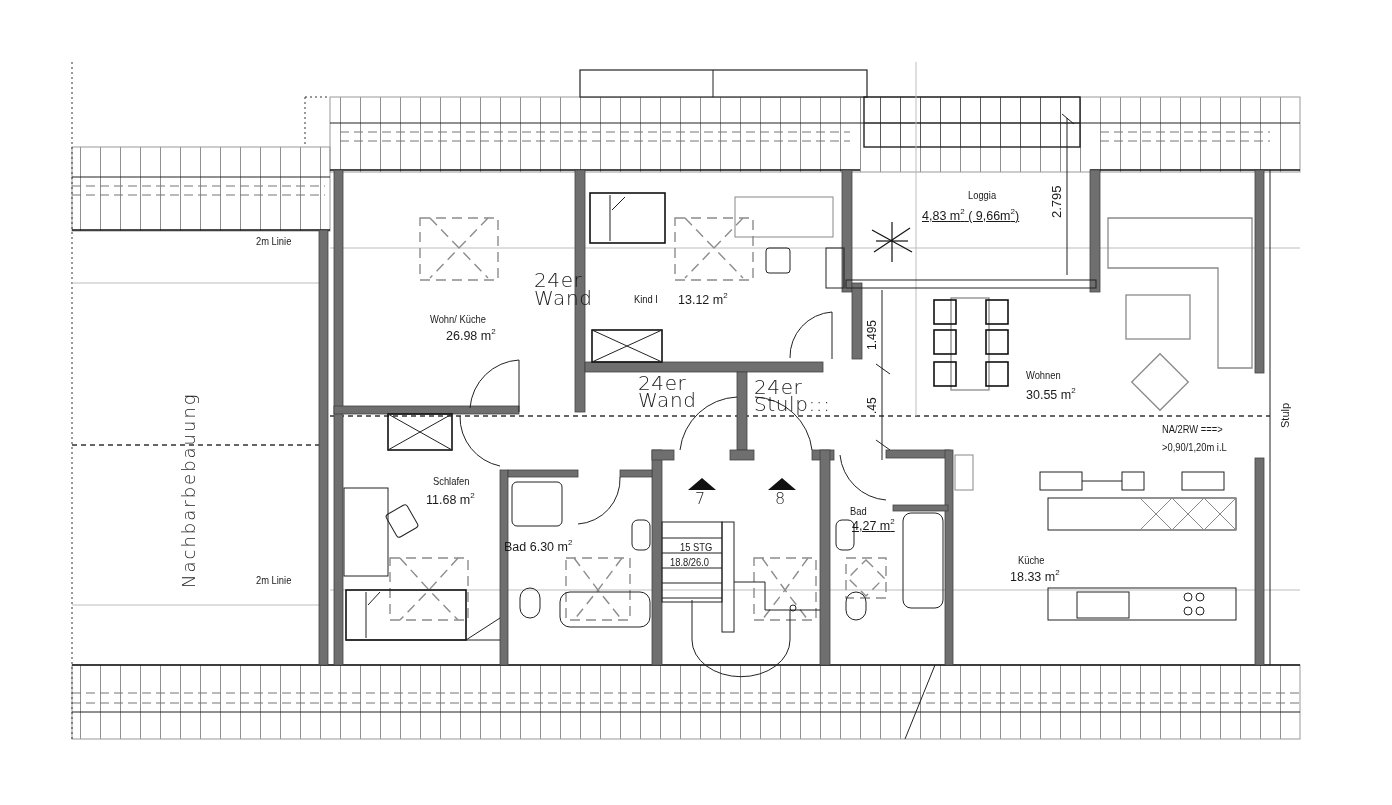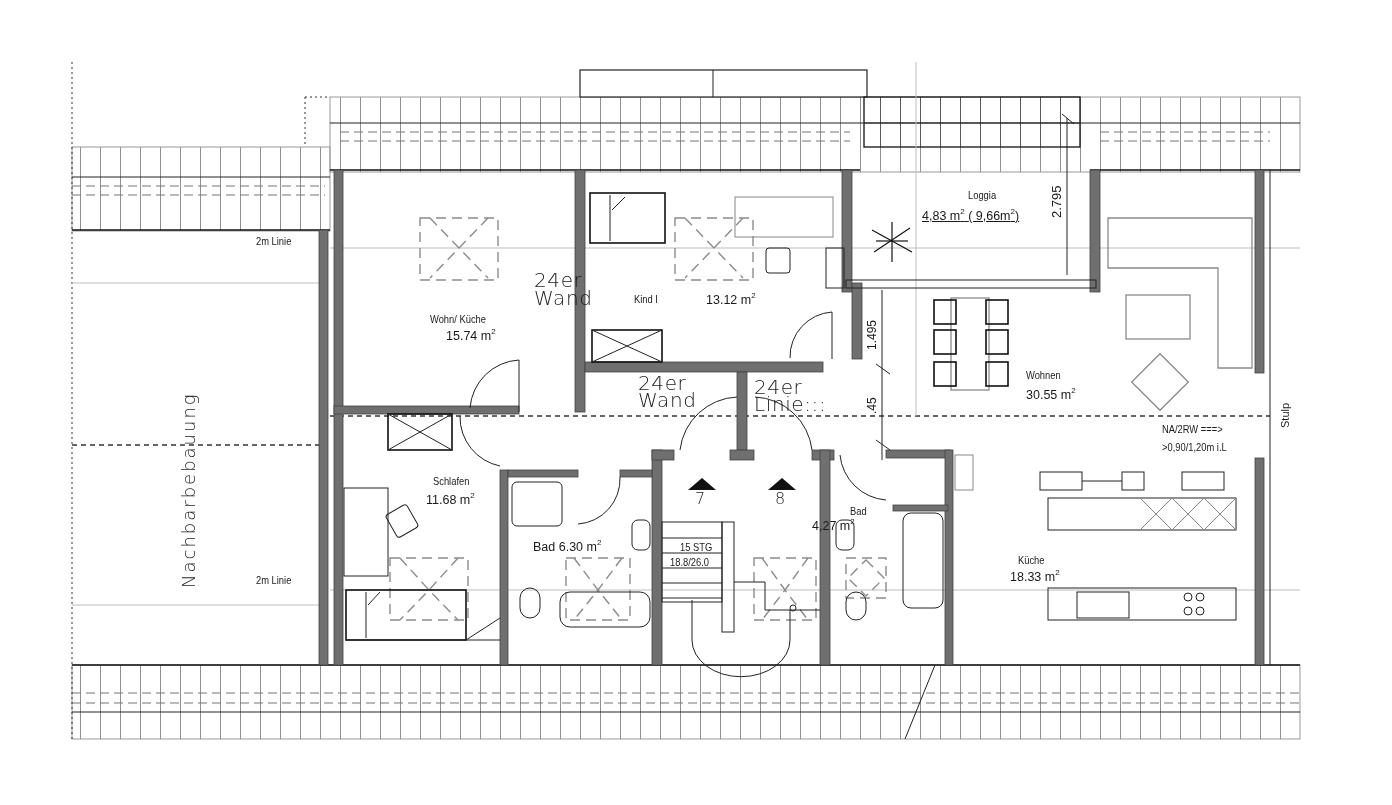--- a/index.html
+++ b/index.html
@@ -226,48 +226,48 @@
     <line class="ln" x1="876" y1="364" x2="890" y2="374"></line>
     <line class="ln" x1="876" y1="440" x2="890" y2="450"></line>
     <line class="ln" x1="1062" y1="114" x2="1074" y2="124"></line>
   </g>
 
   <polygon points="688,490 702,478 716,490" fill="#111"></polygon>
   <polygon points="768,490 782,478 796,490" fill="#111"></polygon>
 </svg>
 
 <div class="lbl lbl-sm" style="left:430px;top:314px;">Wohn/ Küche</div>
-<div class="lbl lbl-md" style="left:446px;top:330px;"><span>15.74</span> <span>m</span><sup>2</sup></div>
+<div class="lbl lbl-md" style="left:446px;top:330px;"><span>26.98</span> <span>m</span><sup>2</sup></div>
 
 <div class="lbl lbl-sm" style="left:634px;top:294px;">Kind I</div>
-<div class="lbl lbl-md" style="left:678px;top:294px;margin-left:28px;"><span>13.12</span> <span>m</span><sup>2</sup></div>
+<div class="lbl lbl-md" style="left:678px;top:294px;"><span>13.12</span> <span>m</span><sup>2</sup></div>
 
 <div class="lbl lbl-sm" style="left:968px;top:190px;">Loggia</div>
 <div class="lbl lbl-md" style="left:922px;top:210px;text-decoration:underline;"><span>4,83 m</span><sup>2</sup> <span>( 9,66m</span><sup>2</sup><span>)</span></div>
 
 <div class="lbl lbl-sm" style="left:1026px;top:370px;">Wohnen</div>
 <div class="lbl lbl-md" style="left:1026px;top:389px;"><span>30.55</span> <span>m</span><sup>2</sup></div>
 
 <div class="lbl lbl-sm" style="left:433px;top:476px;">Schlafen</div>
 <div class="lbl lbl-md" style="left:426px;top:494px;"><span>11.68</span> <span>m</span><sup>2</sup></div>
 
-<div class="lbl lbl-md" style="left:533px;top:541px;"><span>Bad</span> <span>6.30</span> <span>m</span><sup>2</sup></div>
+<div class="lbl lbl-md" style="left:504px;top:541px;"><span>Bad</span> <span>6.30</span> <span>m</span><sup>2</sup></div>
 
 <div class="lbl lbl-sm" style="left:850px;top:506px;">Bad</div>
-<div class="lbl lbl-md" style="left:812px;top:520px;"><span>4,27</span> <span>m</span><sup>2</sup></div>
+<div class="lbl lbl-md" style="left:852px;top:520px;text-decoration:underline;"><span>4,27</span> <span>m</span><sup>2</sup></div>
 
 <div class="lbl lbl-sm" style="left:1018px;top:555px;">Küche</div>
 <div class="lbl lbl-md" style="left:1010px;top:571px;"><span>18.33</span> <span>m</span><sup>2</sup></div>
 
 <div class="lbl lbl-lg" style="left:534px;top:270px;">24er</div>
 <div class="lbl lbl-lg" style="left:534px;top:288px;">Wand</div>
 <div class="lbl lbl-lg" style="left:638px;top:373px;">24er</div>
 <div class="lbl lbl-lg" style="left:638px;top:390px;">Wand</div>
 <div class="lbl lbl-lg" style="left:754px;top:377px;">24er</div>
-<div class="lbl lbl-lg" style="left:754px;top:394px;">Linie:::</div>
+<div class="lbl lbl-lg" style="left:754px;top:394px;">Stulp:::</div>
 
 <div class="lbl vert" style="left:180px;top:588px;font-family:'DejaVu Sans',sans-serif;font-size:18px;letter-spacing:2px;font-weight:300;">Nachbarbebauung</div>
 
 <div class="lbl lbl-sm" style="left:256px;top:236px;">2m Linie</div>
 <div class="lbl lbl-sm" style="left:256px;top:575px;">2m Linie</div>
 
 <div class="lbl vert vert-sm" style="left:1280px;top:428px;">Stulp</div>
 
 <div class="lbl lbl-sm" style="left:1162px;top:424px;">NA/2RW ===&gt;</div>
 <div class="lbl lbl-sm" style="left:1162px;top:442px;">&gt;0,90/1,20m i.L</div>

